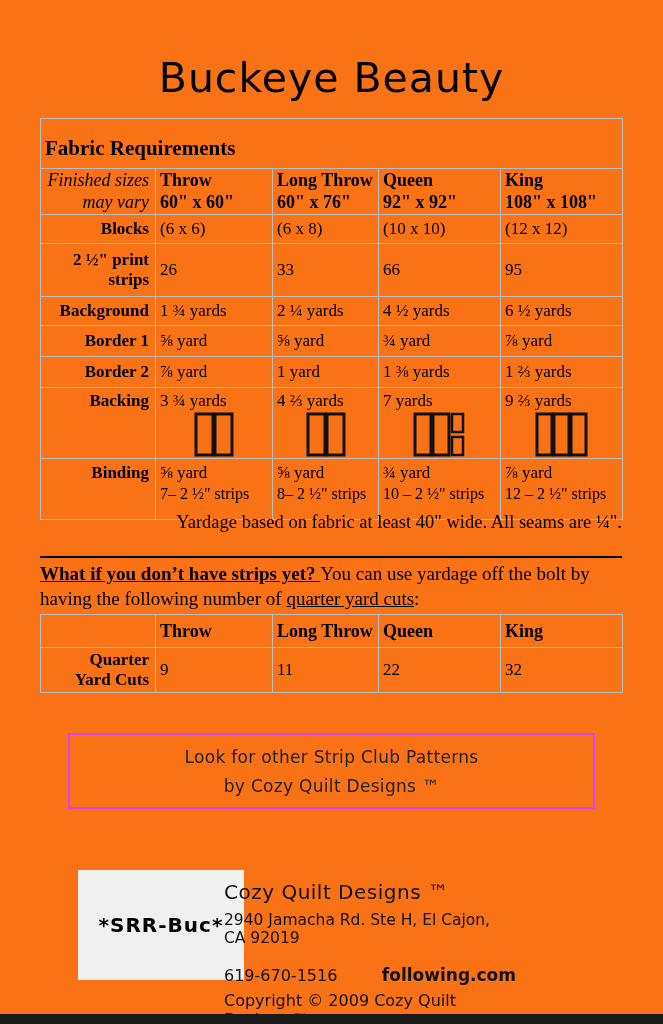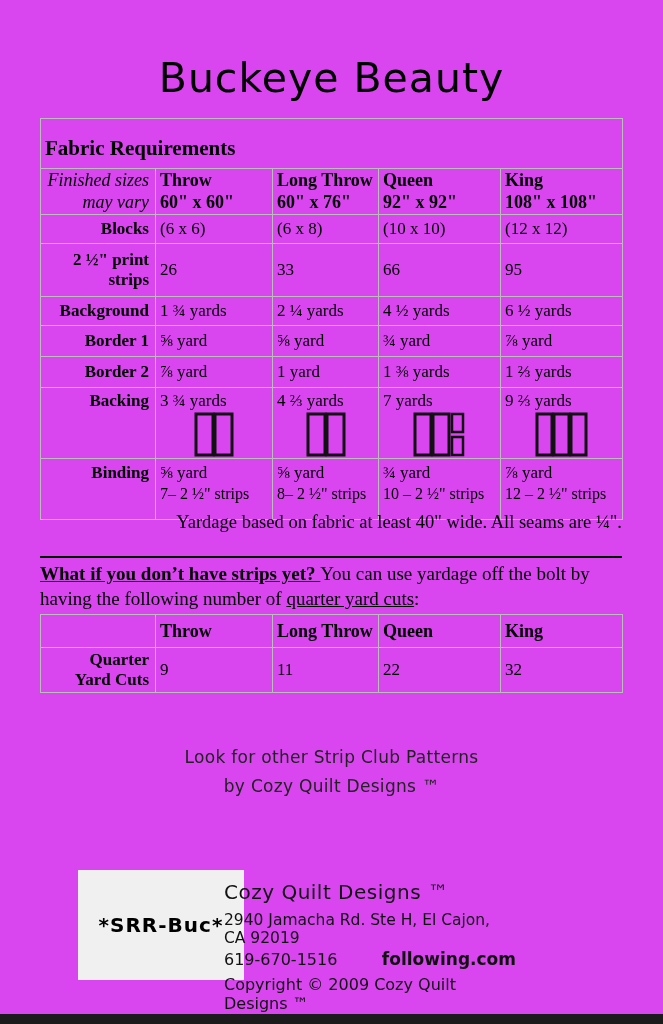--- a/index.html
+++ b/index.html
@@ -1,16 +1,16 @@
 <!DOCTYPE html>
 <html><head>
 <meta charset="utf-8">
 <style>
   html,body{margin:0;padding:0;background:#fff;}
-  .page{position:relative;width:663px;height:1024px;background:#d946ef;overflow:hidden;
+  .page{position:relative;width:663px;height:1024px;background:#f97316;overflow:hidden;
         font-family:"Liberation Serif", serif;color:#000;}
 
   .title{position:absolute;top:54px;left:0;width:100%;margin:0;text-align:center;
          font-family:"DejaVu Sans", sans-serif;font-weight:500;font-size:41px;letter-spacing:1px;}
 
   table{border-collapse:collapse;table-layout:fixed;}
   .grid td{border:1px solid #bcbcbc;font-size:17px;padding:1px 4px;vertical-align:middle;}
   .fabric-table{position:absolute;top:118px;left:40px;width:582px;}
   .title-row td{font-size:21px;font-weight:bold;height:38px;padding-top:10px;}
   .header-row td{font-weight:bold;font-size:18px;height:42px;line-height:1.2;}
@@ -46,21 +46,21 @@
              font-family:"DejaVu Sans", sans-serif;font-size:17px;color:#222;letter-spacing:0.3px;}
 
   .footer{position:absolute;top:868px;left:38px;width:587px;height:115px;}
   .sku-box{position:absolute;left:0;top:2px;width:166px;height:110px;background:#f0f0f0;
            display:flex;align-items:center;justify-content:center;
            font-family:"DejaVu Sans", sans-serif;font-weight:bold;font-size:20px;letter-spacing:1px;margin-left:40px;}
   .contact{position:absolute;left:186px;top:12px;width:292px;text-align:left;
            font-family:"DejaVu Sans", sans-serif;color:#111;}
   .company{font-size:20px;letter-spacing:0.5px;}
   .address{font-size:15.5px;margin-top:7px;}
-  .phone-row{display:flex;justify-content:space-between;align-items:baseline;font-size:16px;margin-top:2px;}
+  .phone-row{display:flex;justify-content:space-between;align-items:baseline;font-size:16px;margin-top:18px;}
   .site{font-weight:bold;font-size:17px;}
   .copyright{font-size:16px;margin-top:6px;}
 
   .bottom-bar{position:absolute;bottom:0;left:0;width:663px;height:10px;background:#1b1b1b;}
 </style>
 </head>
 <body>
 
 <div class="page">
 

